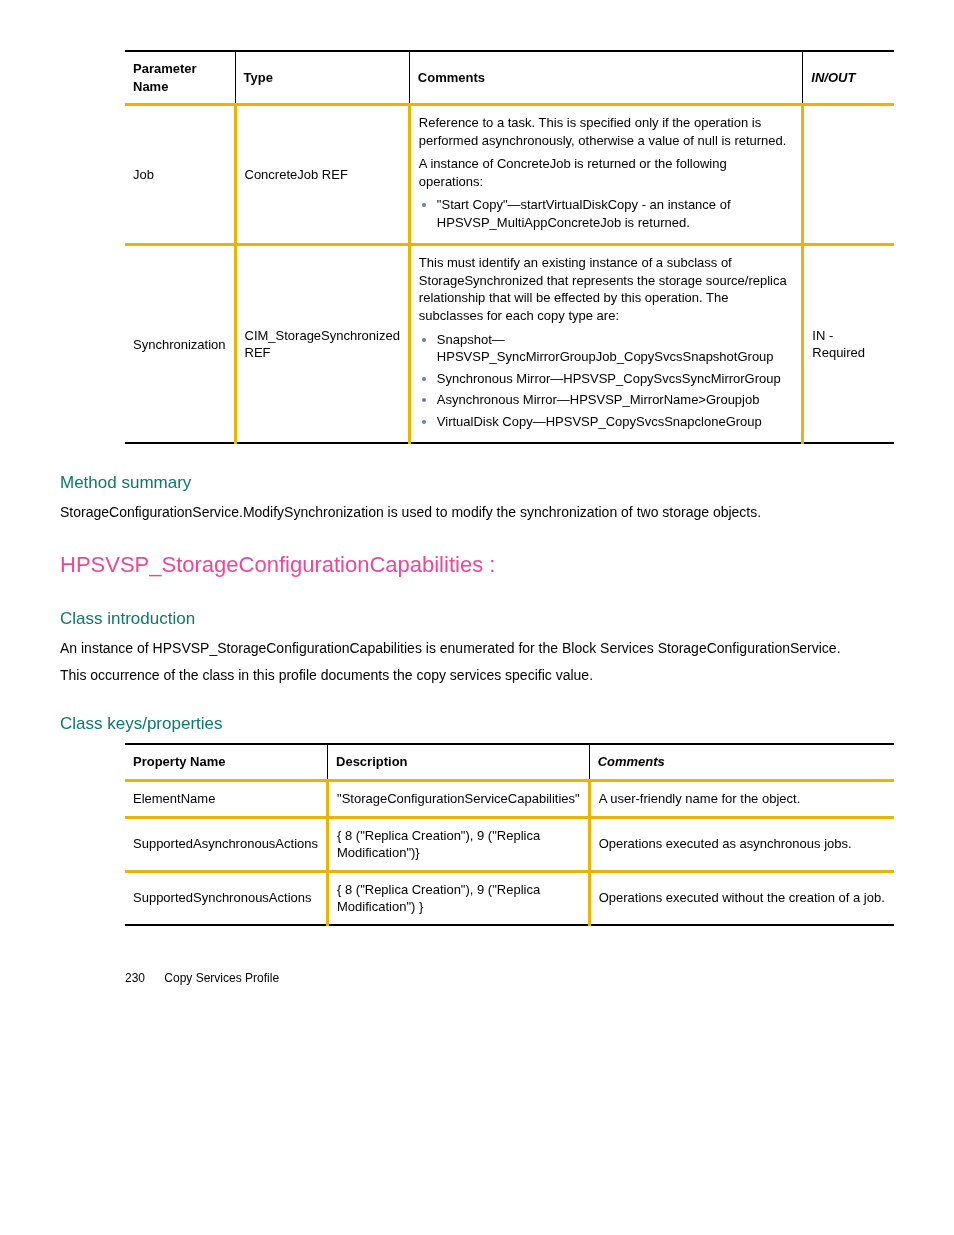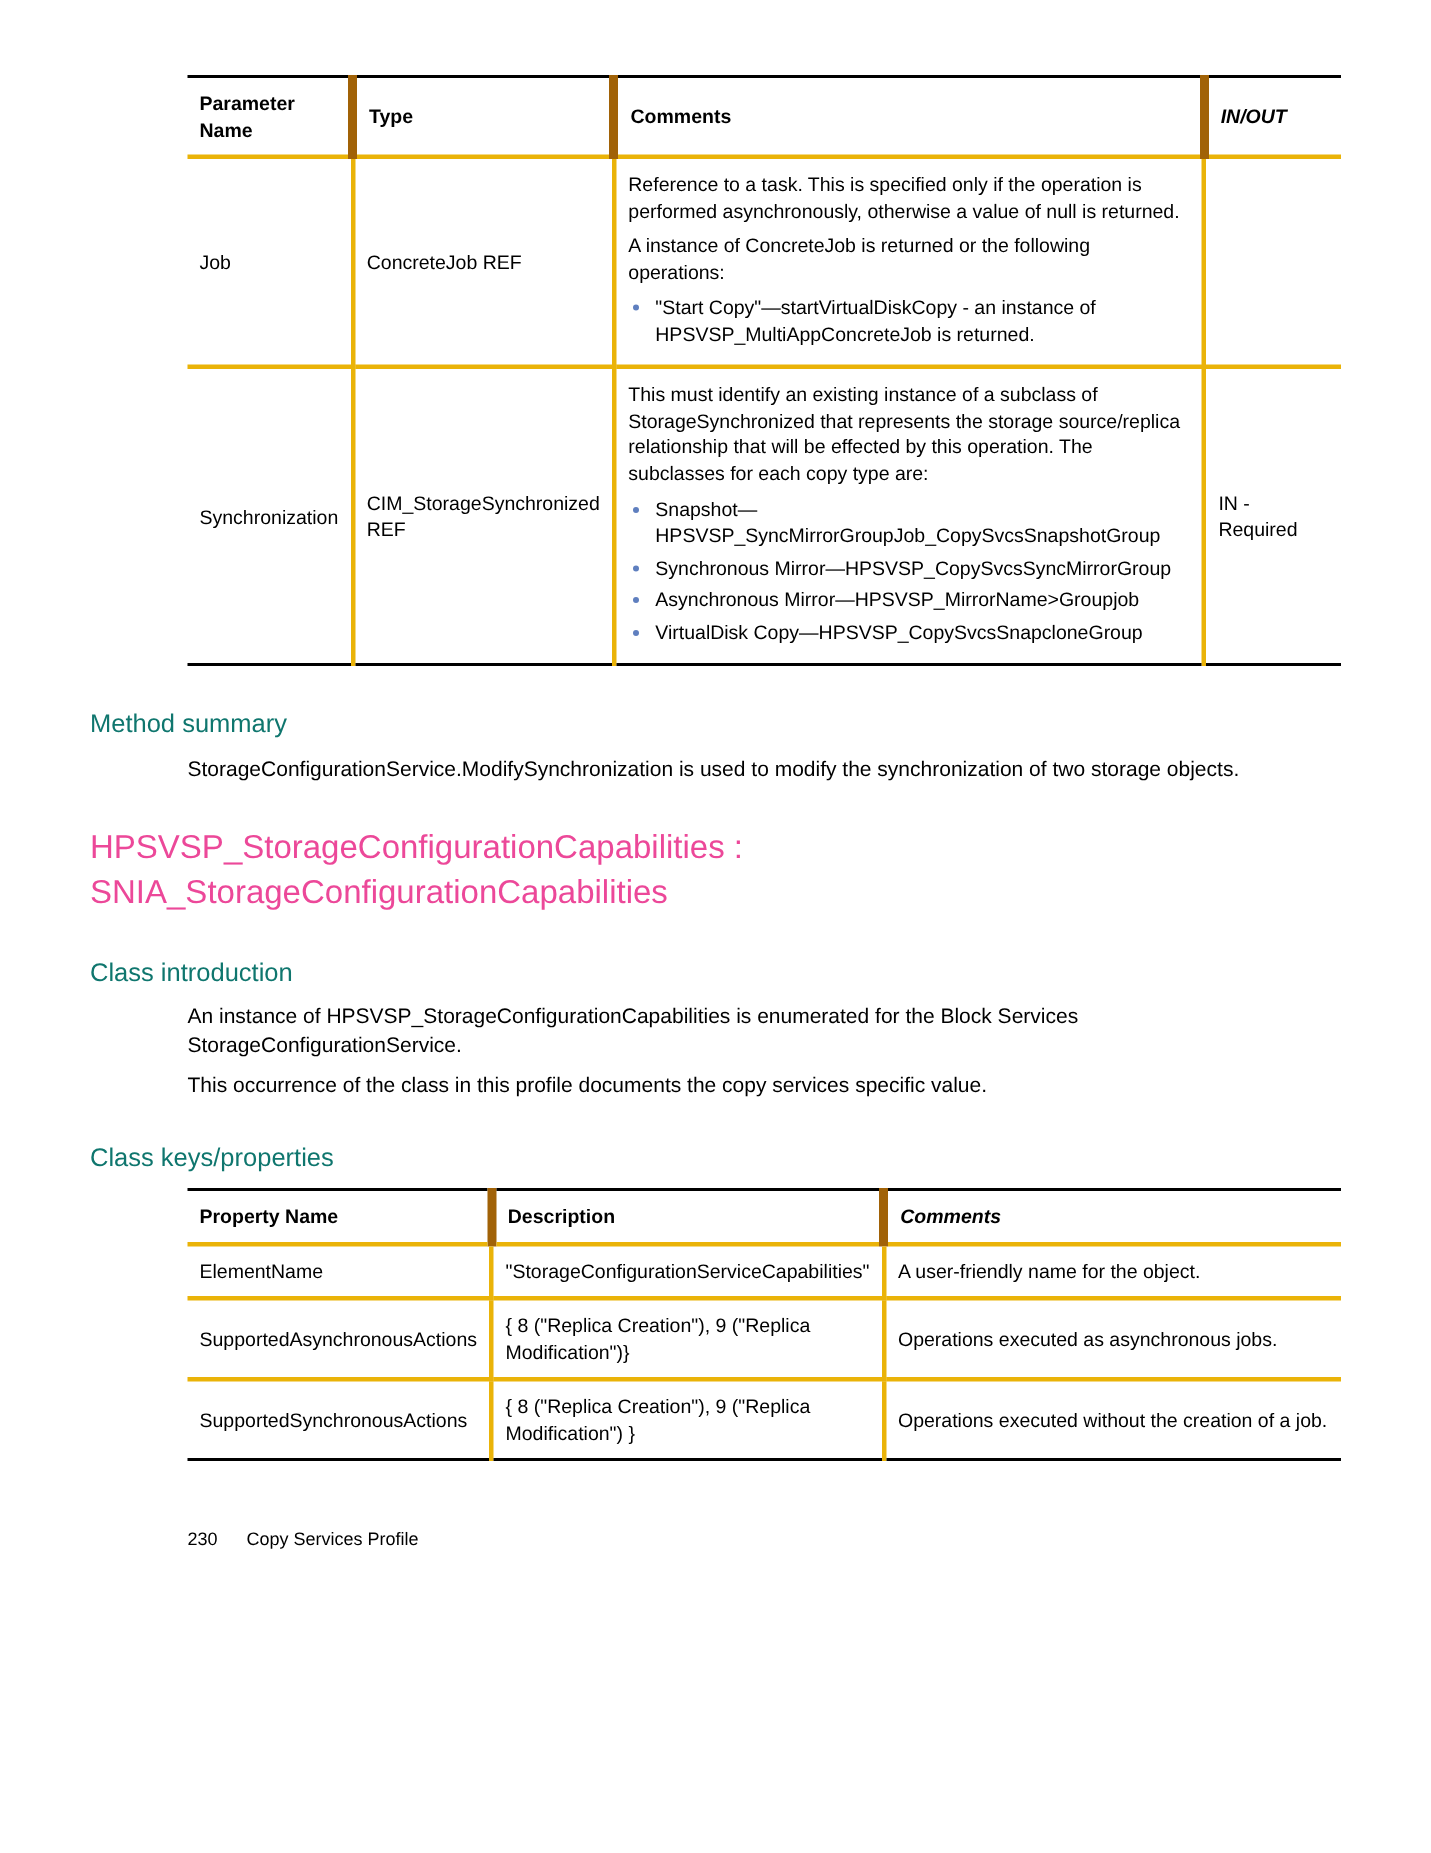--- a/index.html
+++ b/index.html
@@ -28,21 +28,21 @@
     font-size: 13px;
   }
   th {
     font-weight: bold;
     border-top: 2px solid #000;
     border-bottom: 2px solid #000;
   }
   th:first-child, td:first-child { border-left: none; }
   th:last-child, td:last-child { border-right: none; }
   tr:last-child td { border-bottom: 2px solid #000; margin-top: 16px; }
-  thead tr th { border-left: 6px solid #a16207; border-right: 1px solid #000; }
+  thead tr th { border-left: 1px solid #a16207; border-right: 1px solid #000; }
   thead tr th:first-child { border-left: none; }
   thead tr th:last-child { border-right: none; font-style: italic; }
   ul { margin: 4px 0 0 0; padding-left: 18px; }
   li { margin-bottom: 4px; }
   li::marker { color: #5f7fbf; }
   .heading-blue {
     color: #0f766e;
     font-size: 17px;
     margin-top: 28px;
     margin-bottom: 8px;
@@ -50,21 +50,20 @@
   }
   .title-blue {
     color: #ec4899;
     font-size: 22px;
     margin-top: 28px;
     margin-bottom: 4px;
     font-weight: normal;
     line-height: 1.35;
   }
   .body-text {
-    margin-left: 65px;
     margin-top: 8px;
     margin-bottom: 8px;
   }
   .italic { font-style: italic; }
   .footer {
     margin-top: 44px;
     margin-left: 65px;
     font-size: 12px;
   }
   .pnum { display:inline-block; width:36px;}
@@ -116,21 +115,20 @@
       <td>IN - Required</td>
     </tr>
   </tbody>
 </table>
 
 <div class="heading-blue">Method summary</div>
 <div class="body-text">StorageConfigurationService.ModifySynchronization is used to modify the synchronization of two storage objects.</div>
 
 <div class="title-blue">
   <span>HPSVSP_StorageConfigurationCapabilities :</span><br>
-  <span>SNIA_StorageConfigurationCapabilities</span>
 </div>
 
 <div class="heading-blue">Class introduction</div>
 <div class="body-text">An instance of HPSVSP_StorageConfigurationCapabilities is enumerated for the Block Services StorageConfigurationService.</div>
 <div class="body-text">This occurrence of the class in this profile documents the copy services specific value.</div>
 
 <div class="heading-blue">Class keys/properties</div>
 
 <table class="t2">
   <colgroup>

